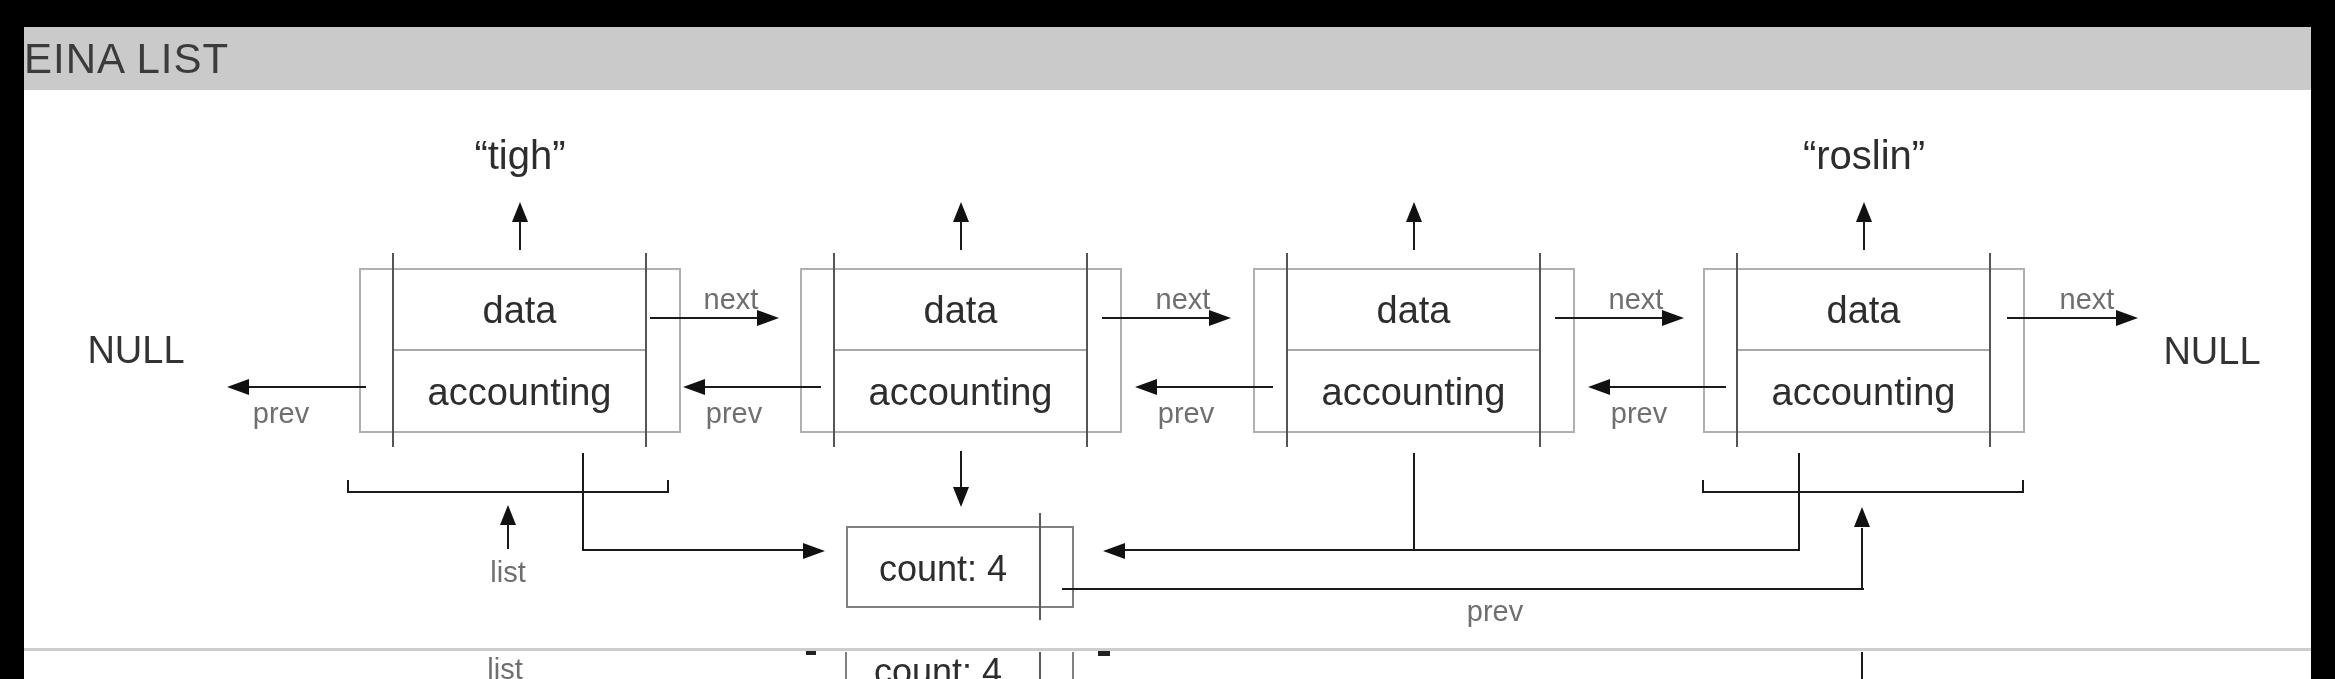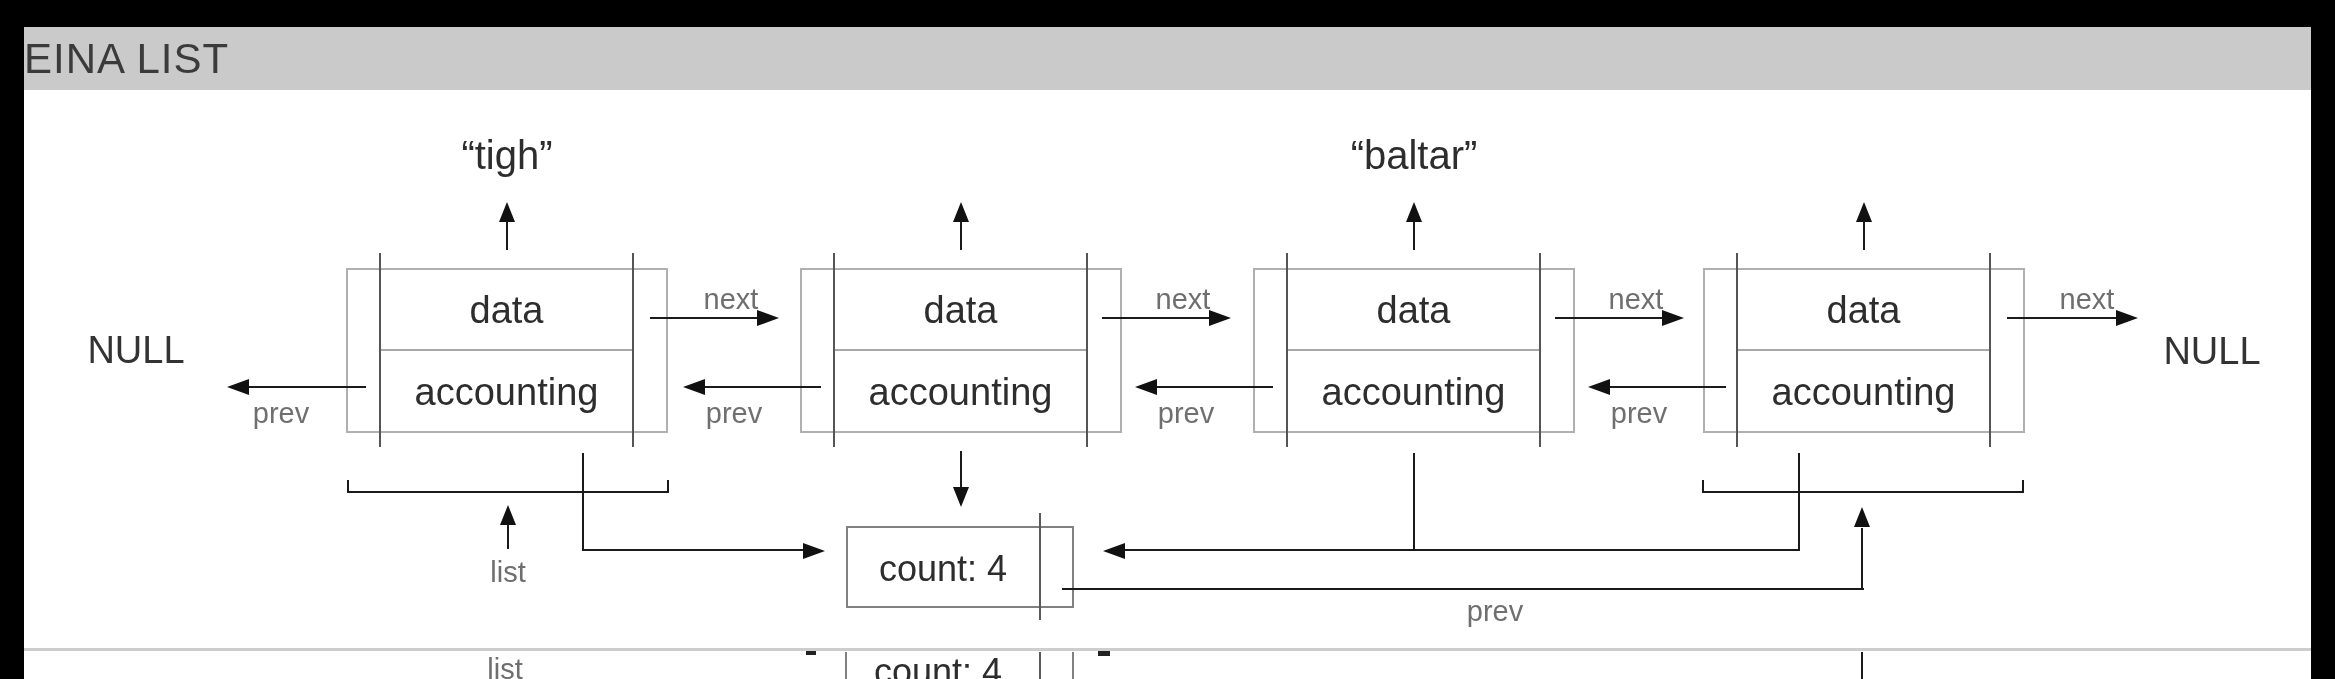--- a/index.html
+++ b/index.html
@@ -38,21 +38,21 @@
 </head>
 <body>
 
 <div class="stage">
   <div class="slide-bg"></div>
 
   <div class="title-bar">
     <span class="title-text">EINA LIST</span>
   </div>
 
-  <div class="node" style="left:346px">
+  <div class="node" style="left:359px">
     <div class="node-value">“tigh”</div>
     <div class="tri tri-u" style="left:153px;top:202px"></div>
     <div class="vl" style="left:160px;top:221px;height:29px"></div>
     <div class="node-box"></div>
     <div class="ivl" style="left:33px"></div>
     <div class="ivl" style="left:286px"></div>
     <div class="divider"></div>
     <div class="cell-text" style="top:289px">data</div>
     <div class="cell-text" style="top:371px">accounting</div>
   </div>
@@ -62,32 +62,32 @@
     <div class="vl" style="left:160px;top:221px;height:29px"></div>
     <div class="node-box"></div>
     <div class="ivl" style="left:33px"></div>
     <div class="ivl" style="left:286px"></div>
     <div class="divider"></div>
     <div class="cell-text" style="top:289px">data</div>
     <div class="cell-text" style="top:371px">accounting</div>
   </div>
 
   <div class="node" style="left:1253px">
-    <div class="node-value">“baltar”</div>
     <div class="tri tri-u" style="left:153px;top:202px"></div>
     <div class="vl" style="left:160px;top:221px;height:29px"></div>
     <div class="node-box"></div>
     <div class="ivl" style="left:33px"></div>
     <div class="ivl" style="left:286px"></div>
     <div class="divider"></div>
     <div class="cell-text" style="top:289px">data</div>
     <div class="cell-text" style="top:371px">accounting</div>
   </div>
 
   <div class="node" style="left:1703px">
+    <div class="node-value">“roslin”</div>
     <div class="tri tri-u" style="left:153px;top:202px"></div>
     <div class="vl" style="left:160px;top:221px;height:29px"></div>
     <div class="node-box"></div>
     <div class="ivl" style="left:33px"></div>
     <div class="ivl" style="left:286px"></div>
     <div class="divider"></div>
     <div class="cell-text" style="top:289px">data</div>
     <div class="cell-text" style="top:371px">accounting</div>
   </div>
 

